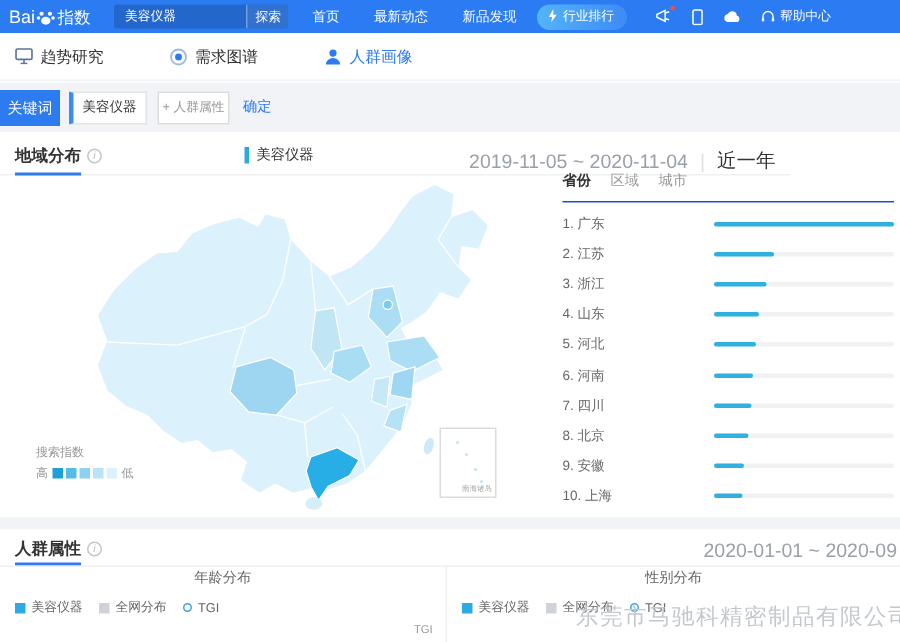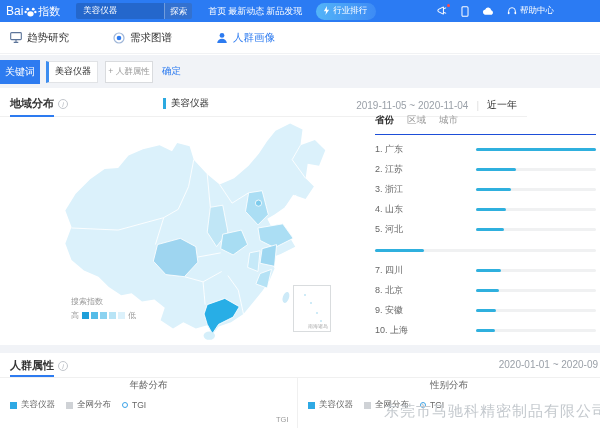--- a/index.html
+++ b/index.html
@@ -11,21 +11,21 @@
             display:flex; align-items:center; color:#fff; font-size:9px; }
   .logo { display:flex; align-items:center; margin-left:6px; font-weight:normal; }
   .logo .bai { font-size:12px; letter-spacing:0; }
   .logo svg { margin:0 1px; }
   .logo .suffix { font-size:11px; }
   .hsearch { display:flex; align-items:center; height:16px; margin-left:16px;
              background:rgba(0,0,0,0.16); border-radius:2px; overflow:hidden; }
   .hsearch .q { width:88px; padding-left:7px; color:#fff; font-size:8.5px; }
   .hsearch .go { width:28px; text-align:center; font-size:8.5px; border-left:1px solid rgba(255,255,255,0.30);
                  background:rgba(255,255,255,0.07); line-height:16px; cursor:pointer; }
-  .hnav { display:flex; gap:2px; margin-left:16px; }
+  .hnav { display:flex; gap:23px; margin-left:16px; }
   .hnav .nav-item { cursor:pointer; }
   .pill { display:flex; align-items:center; gap:3px; margin-left:14px; padding:2px 9px 3px 7px;
           background:linear-gradient(90deg,#53B4F8,#3D8BF5); border-radius:9px; font-size:8.5px; cursor:pointer; }
   .hicons { margin-left:auto; display:flex; align-items:center; gap:13px; margin-right:46px; }
   .hicon { position:relative; display:flex; align-items:center; cursor:pointer; }
   .red-dot { position:absolute; right:-2px; top:-2px; width:3px; height:3px; border-radius:50%; background:#ff4a4a; }
   .help { display:flex; align-items:center; gap:3px; font-size:8.5px; cursor:pointer; }
 
   
   .subnav { position:absolute; left:0; top:22px; width:600px; height:32px; background:#fff;
@@ -49,27 +49,27 @@
   .region-card { position:absolute; left:0; top:88px; width:527px; height:257px; background:#fff; }
   .sec-head { position:relative; height:29px; border-bottom:1px solid #f0f0f0; }
   .sec-title { position:absolute; left:10px; top:8px; font-size:11px; font-weight:bold; color:#333;
                display:flex; align-items:center; gap:4px; }
   .info-i { width:10px; height:10px; border:1px solid #c2c6cc; border-radius:50%; color:#b6bac0;
             font-size:7px; line-height:9px; text-align:center; font-style:italic; font-weight:normal; }
   .underline { position:absolute; left:10px; top:27px; width:44px; height:2px; background:#2D7BF0; }
   .kw-legend { position:absolute; left:163px; top:9px; display:flex; align-items:center; gap:5px;
                font-size:9.5px; color:#333; }
   .kw-legend .bar { width:3px; height:11px; background:#2CA9E0; }
-  .head-dates { position:absolute; right:10px; top:10px; font-size:10px; color:#9aa0a8;
+  .head-dates { position:absolute; right:10px; top:10px; font-size:13px; color:#9aa0a8;
                 display:flex; align-items:center; gap:8px; }
   .head-dates .sep { color:#e0e0e0; }
   .head-dates .period { color:#333; cursor:pointer; }
 
   .map-svg { position:absolute; left:56px; top:26px; }
-  .map-legend { position:absolute; left:24px; top:208px; font-size:8px; color:#999;margin-left:47px; }
+  .map-legend { position:absolute; left:24px; top:208px; font-size:8px; color:#999; }
   .map-legend .squares { display:flex; align-items:center; gap:3px; margin-top:3px; }
   .map-legend .sq { width:7px; height:7px; }
   .inset { position:absolute; left:293px; top:197px; width:38px; height:47px;
            border:1px solid #d9dcde; background:#fff; }
   .inset .ilabel { position:absolute; right:2px; bottom:2px; font-size:5px; color:#aaa; }
   .inset .idot { position:absolute; border-radius:50%; background:#bfe4f5; width:2px; height:2px; }
 
   .rank-panel { position:absolute; left:375px; top:26px; width:221px; }
   .rank-tabs { display:flex; gap:13px; font-size:9.5px; color:#999; padding-bottom:7px;
                border-bottom:1px solid #1d4ed8; }
@@ -308,20 +308,21 @@
               <span class="rfill" style="width: 25%;"></span>
             </span>
           </div>
           <div class="rank-row">
             <span class="rlabel">5. 河北</span>
             <span class="rtrack">
               <span class="rfill" style="width: 23%;"></span>
             </span>
           </div>
           <div class="rank-row">
+            <span class="rlabel">6. 河南</span>
             <span class="rtrack">
               <span class="rfill" style="width: 22%;"></span>
             </span>
           </div>
           <div class="rank-row">
             <span class="rlabel">7. 四川</span>
             <span class="rtrack">
               <span class="rfill" style="width: 21%;"></span>
             </span>
           </div>

